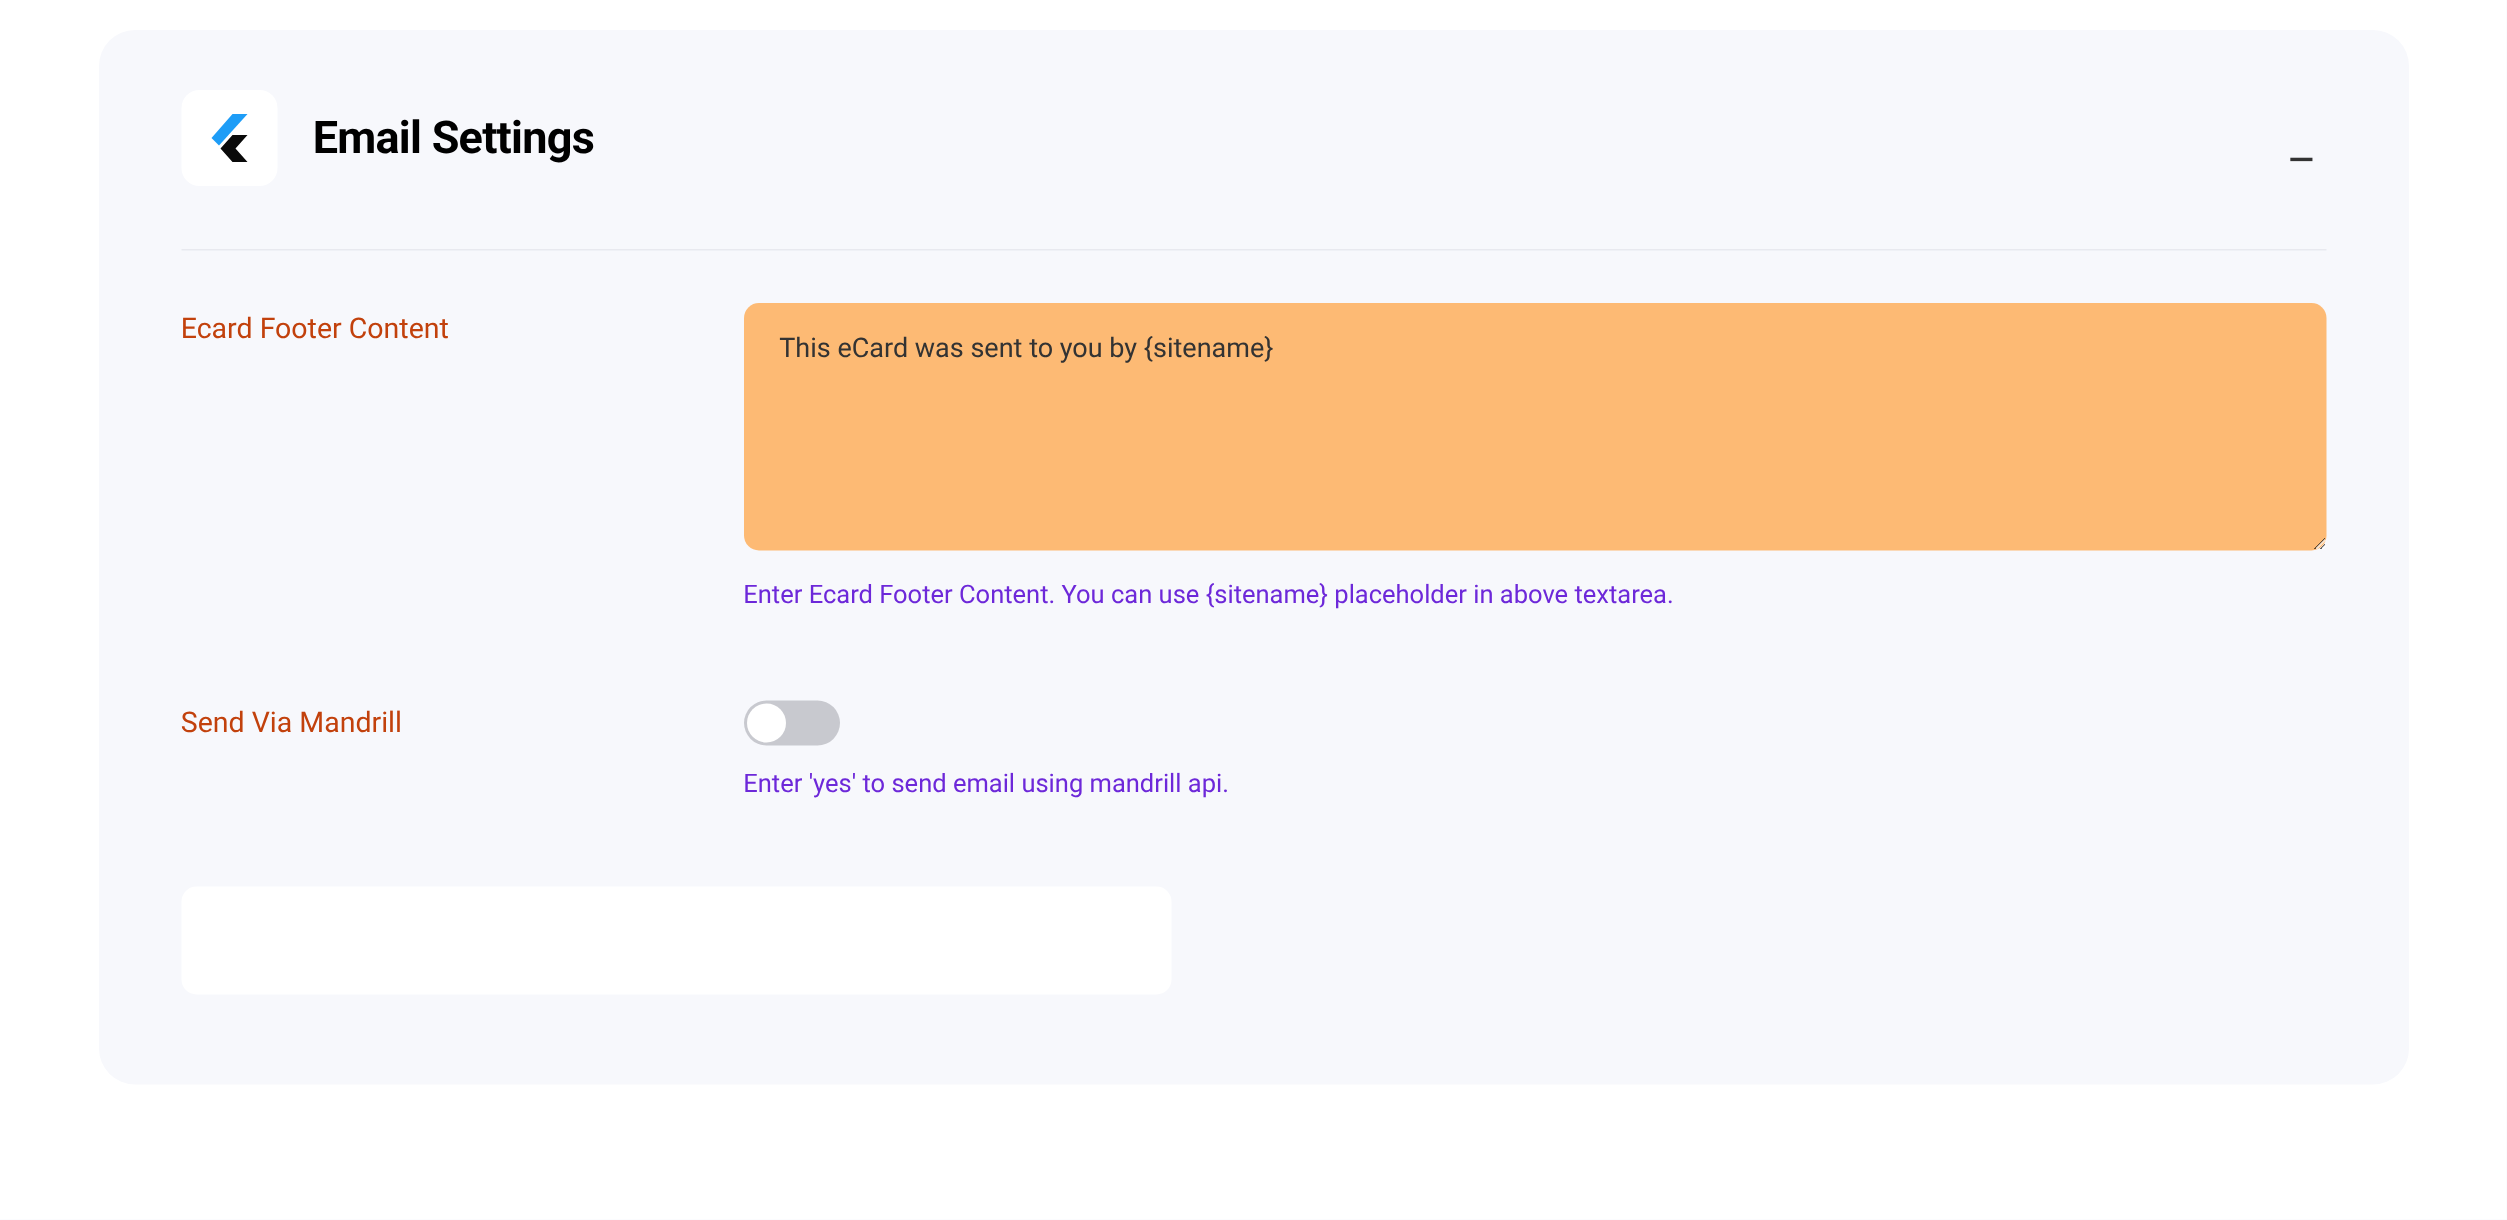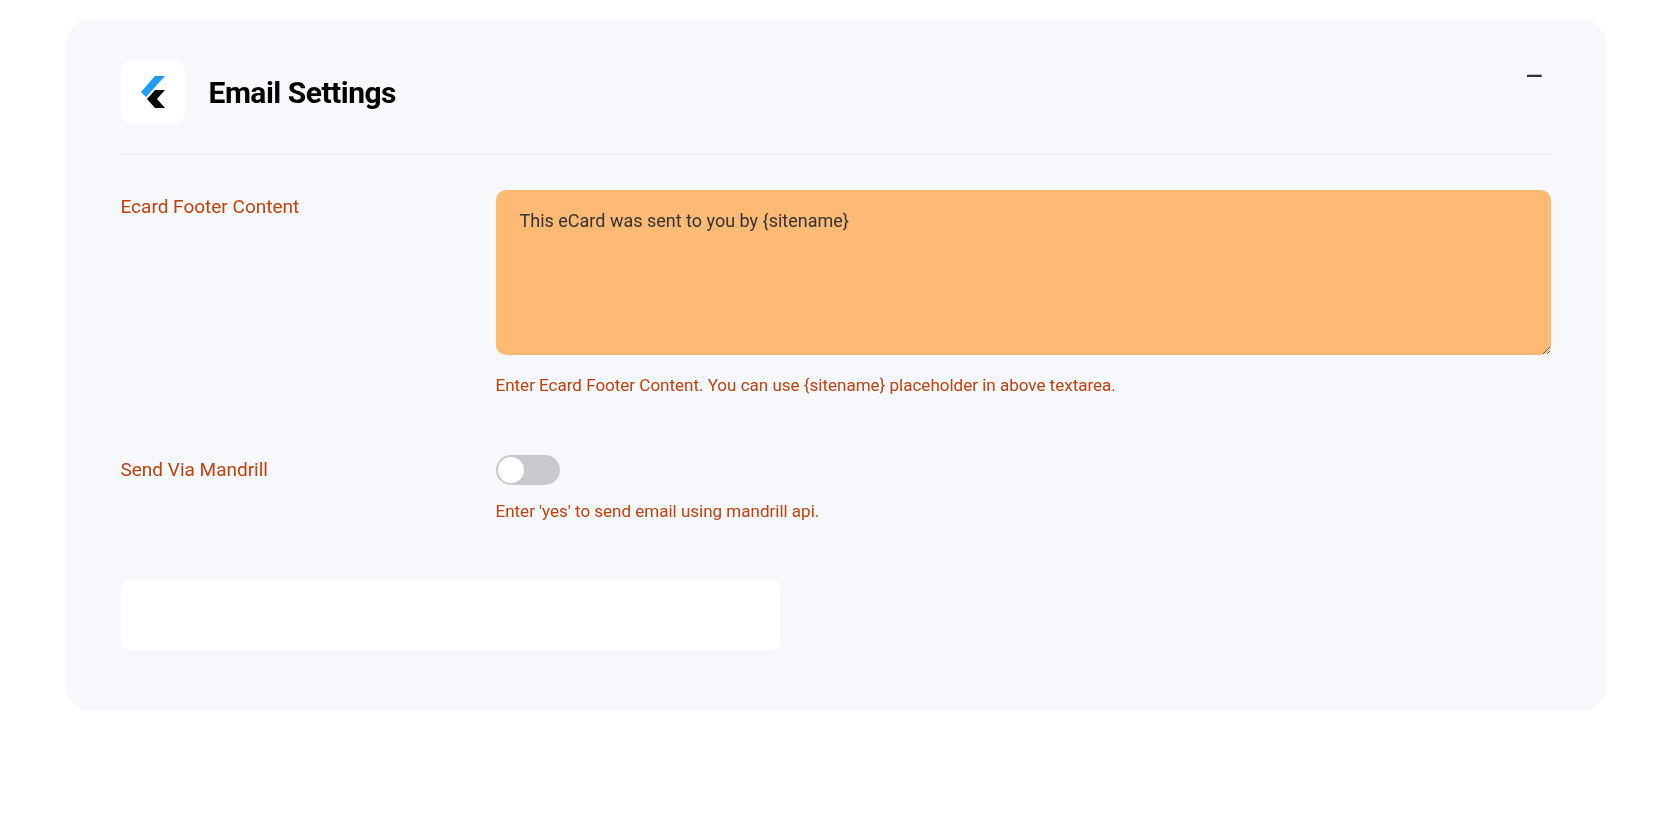--- a/index.html
+++ b/index.html
@@ -14,23 +14,23 @@
     }
     .panel {
       background: #f7f8fc;
       border-radius: 24px;
       padding: 40px 55px 60px 55px;
       max-width: 1540px;
       margin: 0 auto;
     }
     .panel-header {
       display: flex;
-      align-items: flex-start;
+      align-items: flex-end;
       justify-content: space-between;
-      padding-bottom: 30px;
+      padding-bottom: 42px;
       border-bottom: 1px solid #e8e9ef;
       margin-bottom: 35px;
     }
     .header-left {
       display: flex;
       align-items: center;
       gap: 24px;
     }
     .logo-box {
       width: 64px;
@@ -103,21 +103,21 @@
       border: none;
       border-radius: 10px;
       padding: 0 24px;
       font-size: 18px;
       font-family: inherit;
       color: #333;
       outline: none;
     }
     .help-text {
       font-size: 17px;
-      color: #c2410c;
+      color: #6d28d9;
       margin-top: 15px;
       line-height: 1.4;
     }
     .toggle {
       position: relative;
       display: inline-block;
       width: 64px;
       height: 30px;
       margin-top: 2px;
     }

